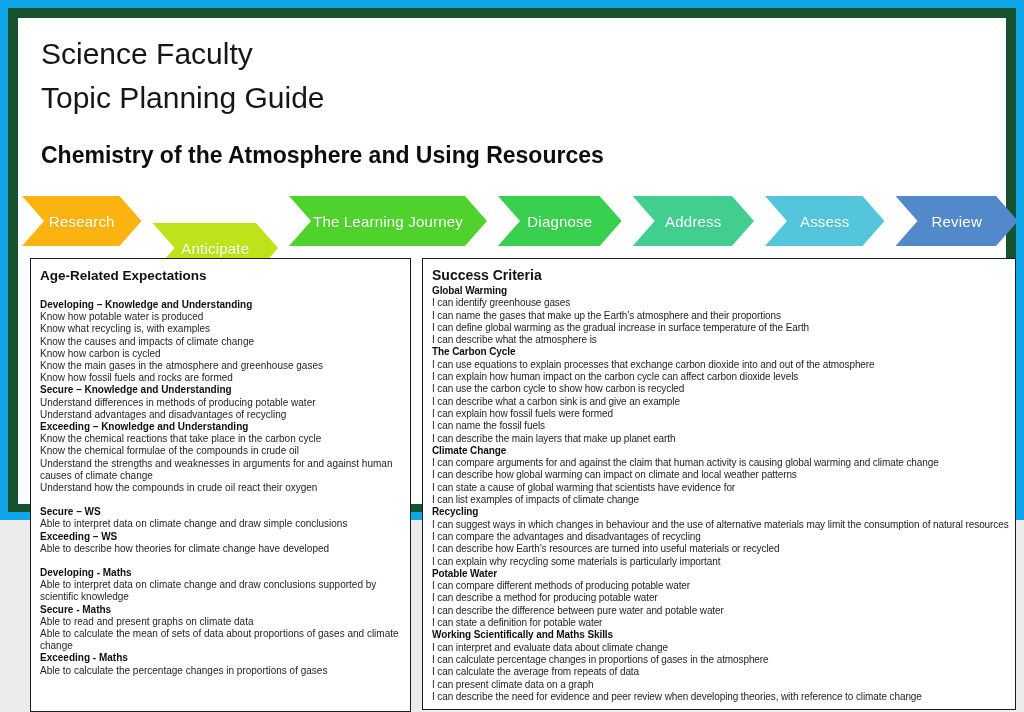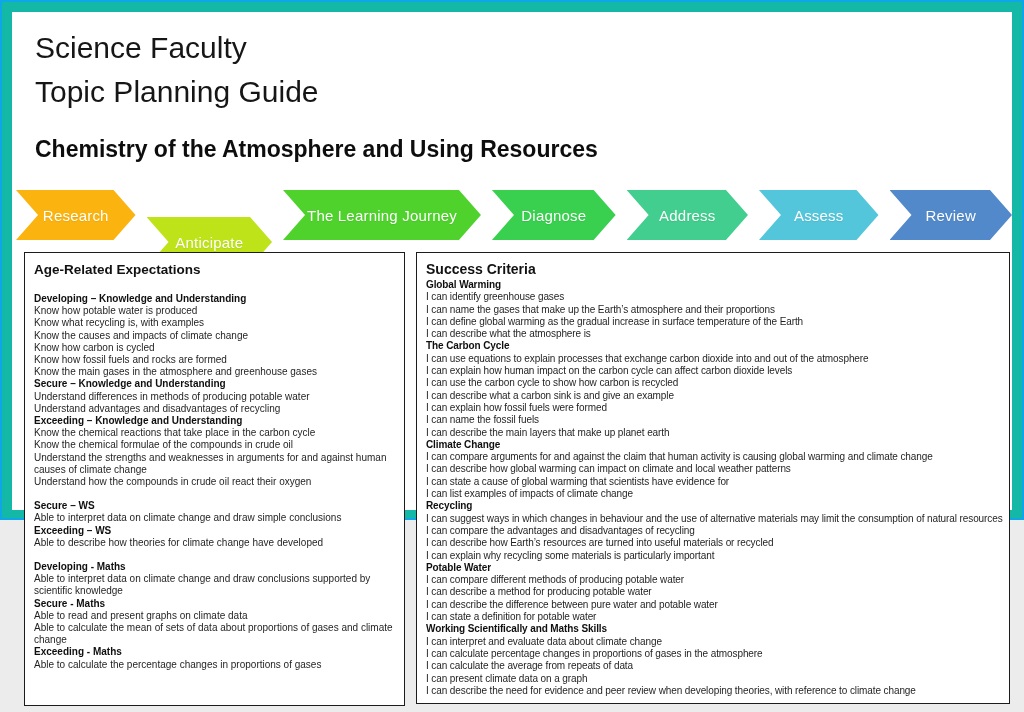--- a/index.html
+++ b/index.html
@@ -4,22 +4,22 @@
 <style>
   * { margin: 0; padding: 0; box-sizing: border-box; }
   html, body { width: 1024px; height: 712px; }
   body {
     font-family: "Liberation Sans", sans-serif;
     background: #ececec;
   }
   .frame {
     position: relative;
     width: 1024px; height: 520px;
-    background: #14b8a6;
-    border: 2px solid #0ea5e9;
+    background: #14532d;
+    border: 8px solid #0ea5e9;
   }
   .page {
     position: absolute;
     left: 10px; top: 10px; right: 10px; bottom: 8px;
     background: #ffffff;
   }
   .titles {
     position: absolute;
     left: 23px; top: 14px;
     color: #161616;
@@ -131,22 +131,22 @@
       </div>
 
     <div class="panel panel-left">
       <div class="panel-title">Age-Related Expectations</div>
       <div>
           <div class="line heading">Developing – Knowledge and Understanding</div>
           <div class="line">Know how potable water is produced</div>
           <div class="line">Know what recycling is, with examples</div>
           <div class="line">Know the causes and impacts of climate change</div>
           <div class="line">Know how carbon is cycled</div>
+          <div class="line">Know the main gases in the atmosphere and greenhouse gases</div>
           <div class="line">Know how fossil fuels and rocks are formed</div>
-          <div class="line">Know the main gases in the atmosphere and greenhouse gases</div>
           <div class="line heading">Secure – Knowledge and Understanding</div>
           <div class="line">Understand differences in methods of producing potable water</div>
           <div class="line">Understand advantages and disadvantages of recycling</div>
           <div class="line heading">Exceeding – Knowledge and Understanding</div>
           <div class="line">Know the chemical reactions that take place in the carbon cycle</div>
           <div class="line">Know the chemical formulae of the compounds in crude oil</div>
           <div class="line">Understand the strengths and weaknesses in arguments for and against human causes of climate change</div>
           <div class="line">Understand how the compounds in crude oil react their oxygen</div>
           <div class="gap"></div>
           <div class="line heading">Secure – WS</div>

